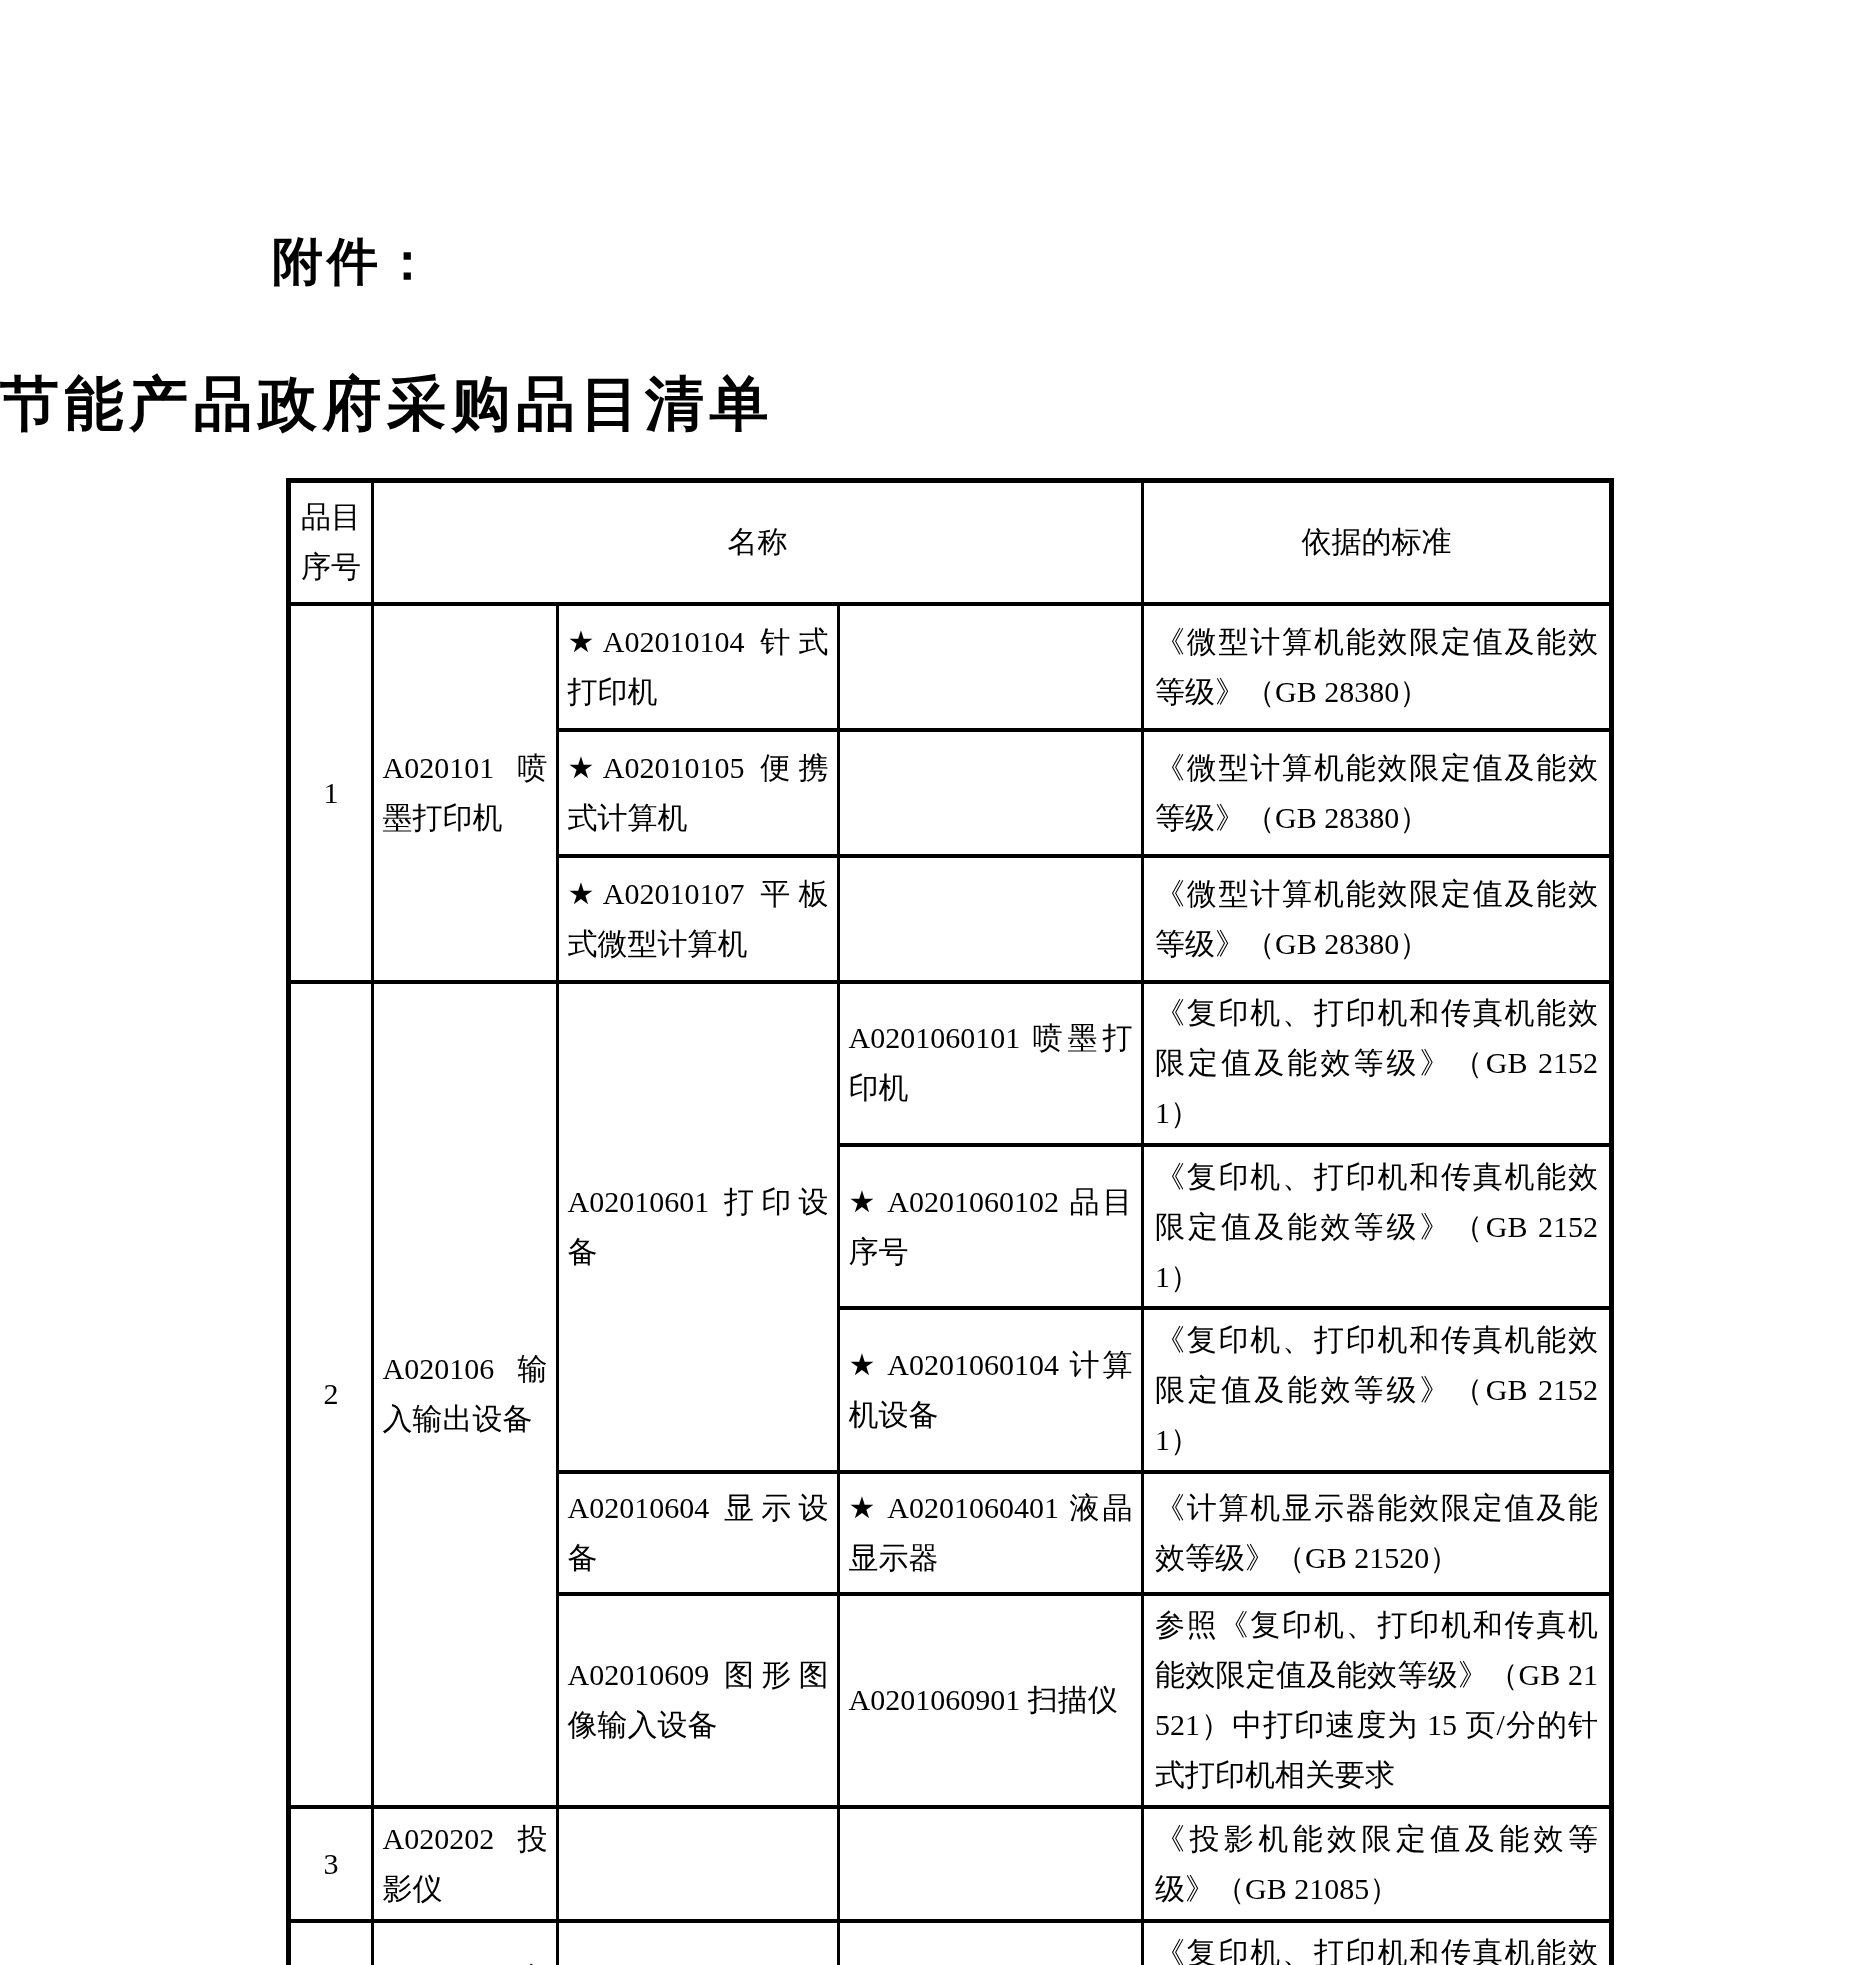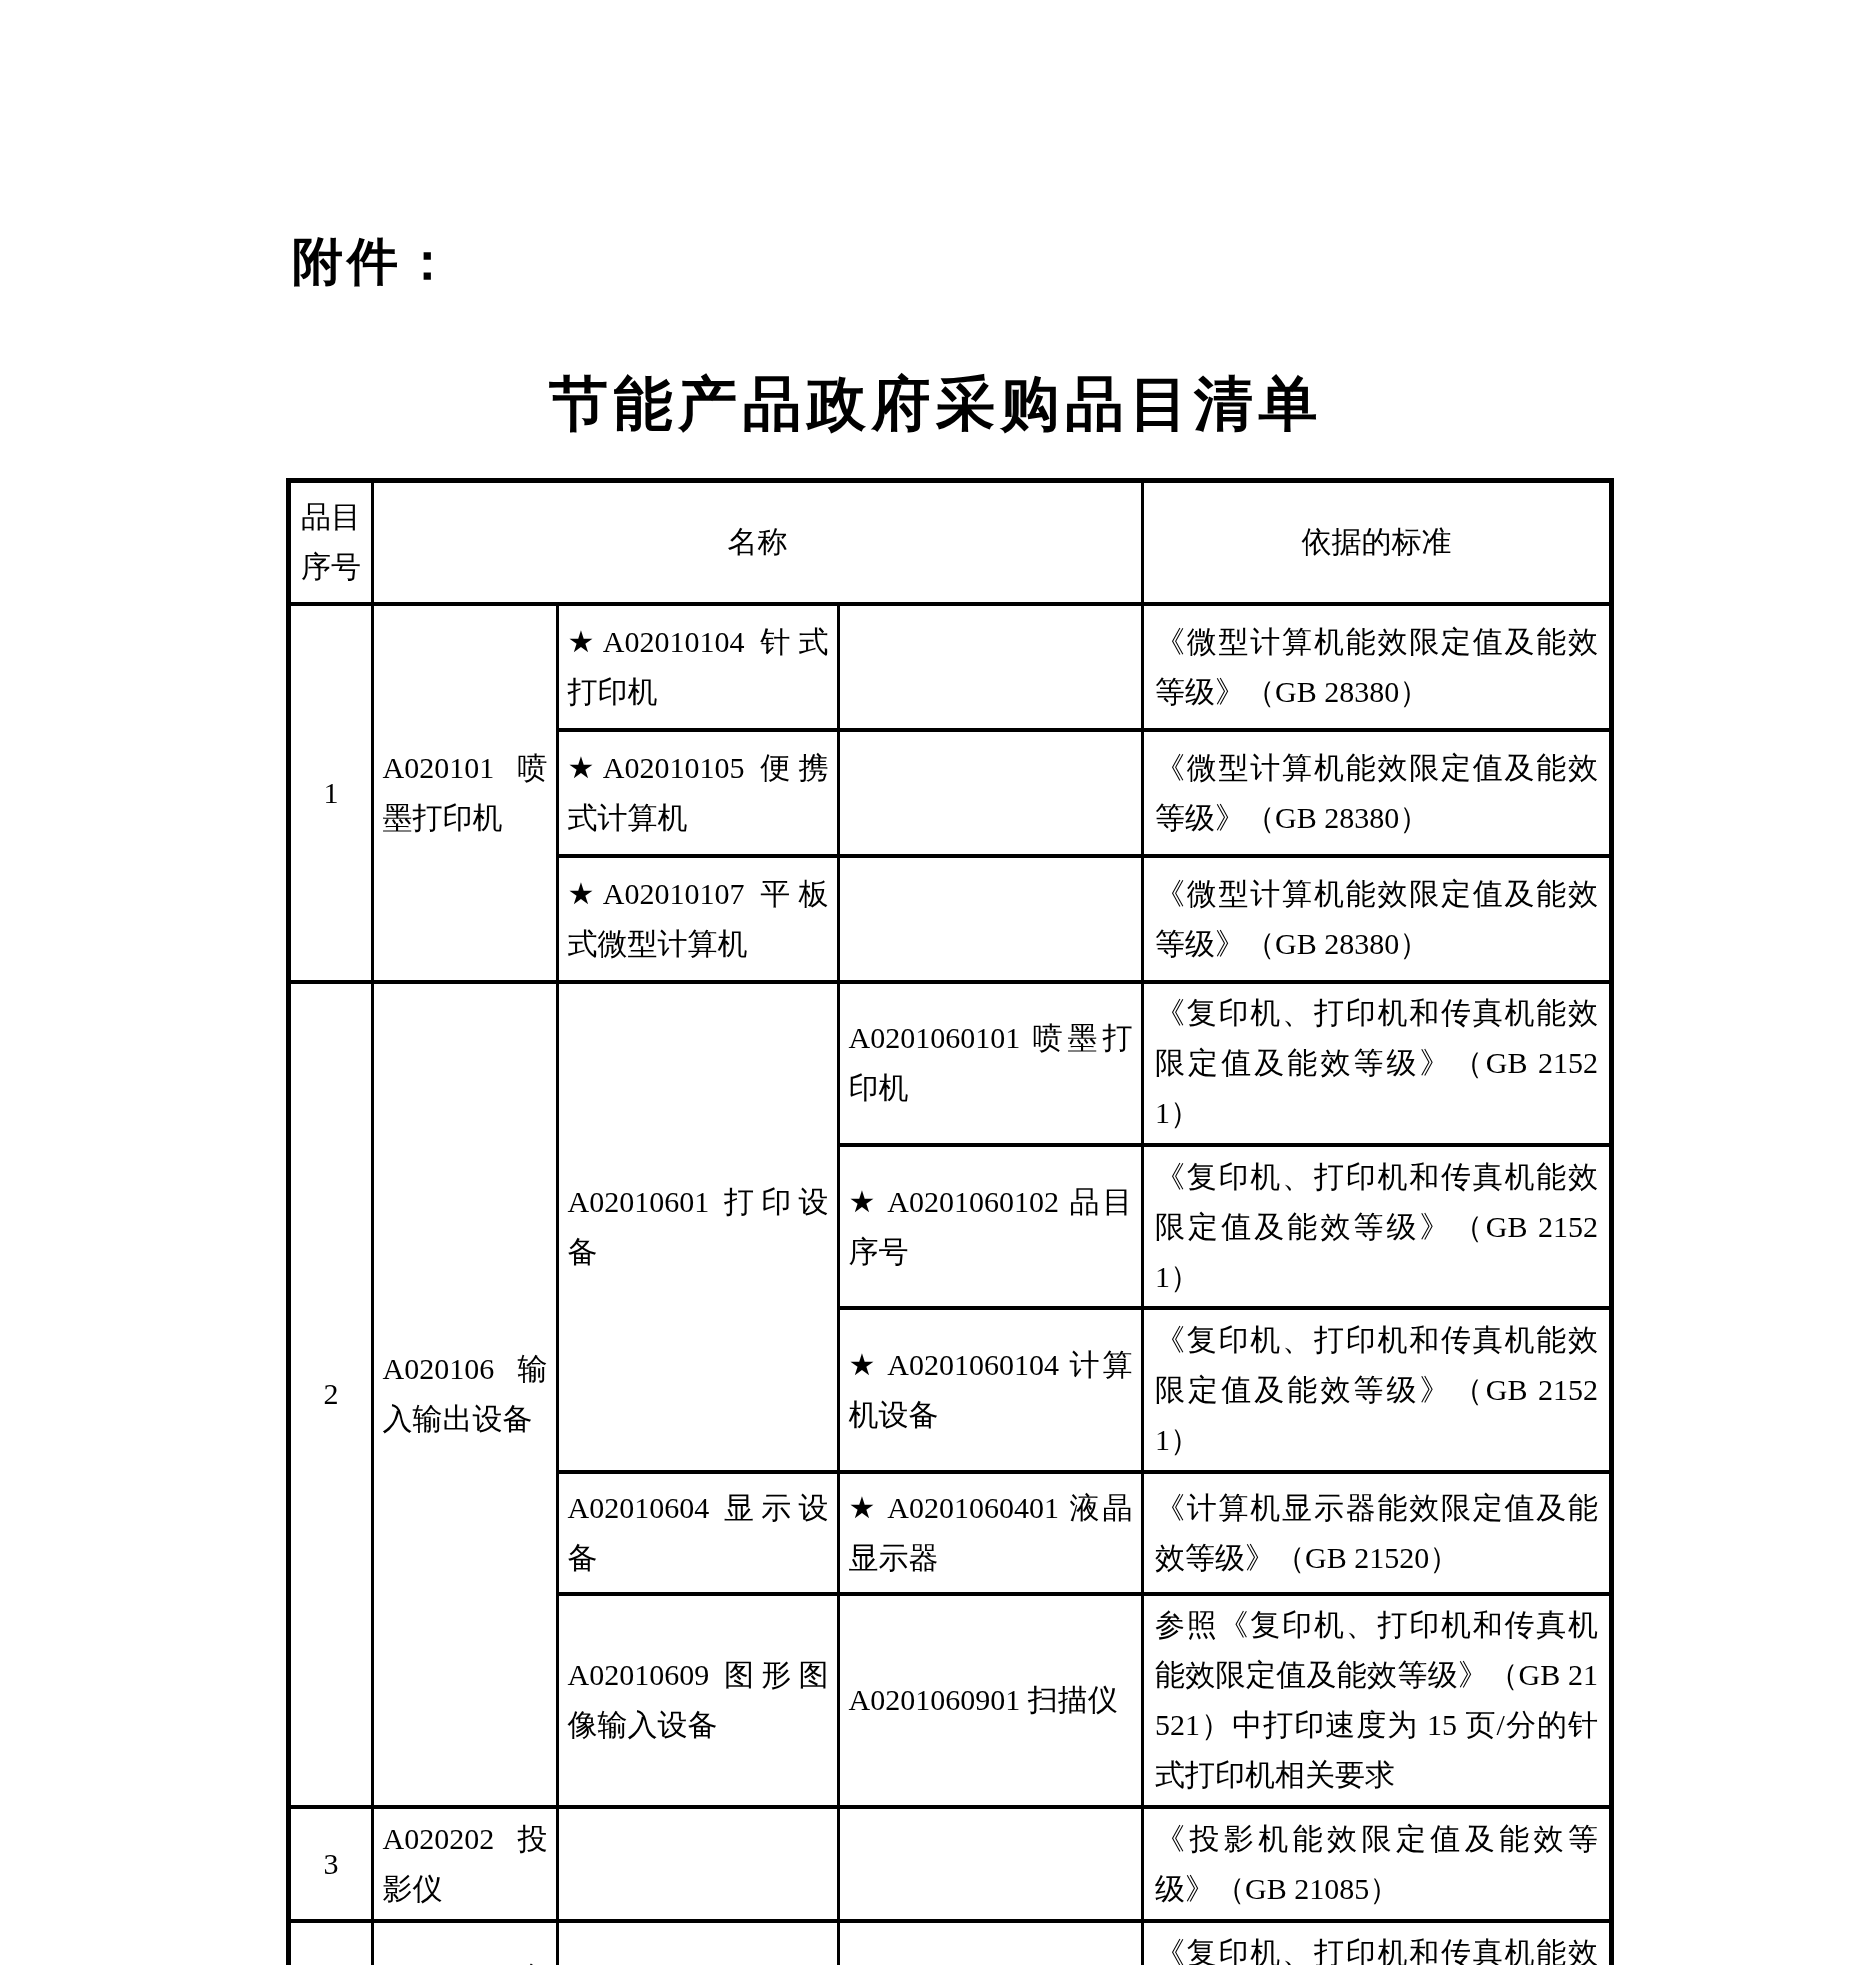--- a/index.html
+++ b/index.html
@@ -7,34 +7,33 @@
   .page {
     position: relative;
     width: 1872px;
     height: 2647px;
     background: #ffffff;
     color: #000000;
     overflow: hidden;
   }
   .attachment-label {
     position: absolute;
-    left: 292px;
+    left: 272px;
     top: 231px;
     font-family: "Liberation Sans", "DejaVu Sans", sans-serif;
     font-weight: bold;
     font-size: 51px;
     line-height: 1.2;
     letter-spacing: 3.9px;
   }
   .doc-title {
     position: absolute;
     left: 0;
     width: 100%;
     top: 369px;
-    text-align: center;
     font-family: "Liberation Sans", "DejaVu Sans", sans-serif;
     font-weight: bold;
     font-size: 59px;
     line-height: 1.2;
     letter-spacing: 5.5px;
   }
   table.listing {
     position: absolute;
     left: 286px;
     top: 478px;

